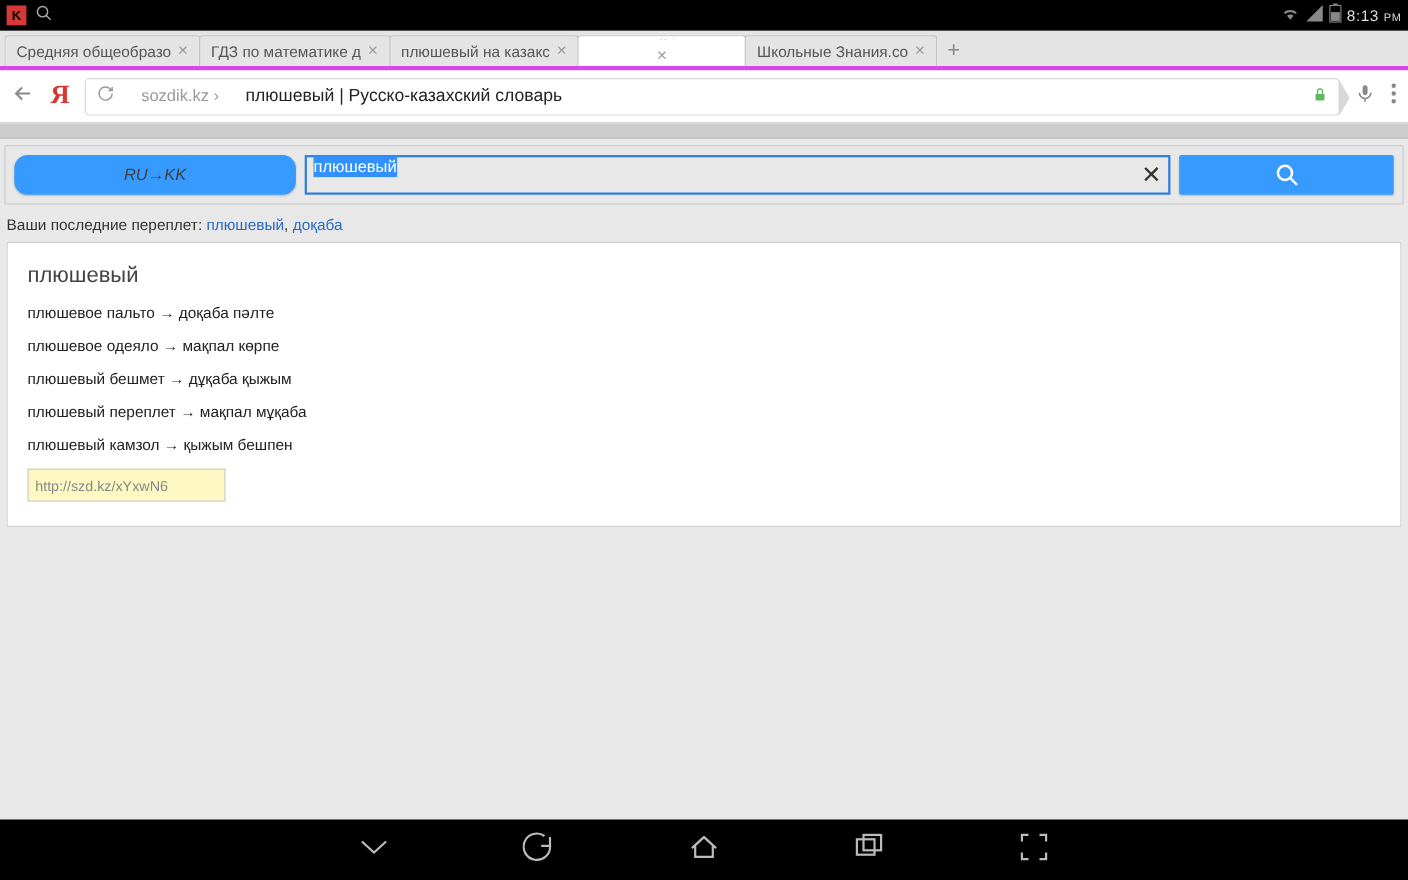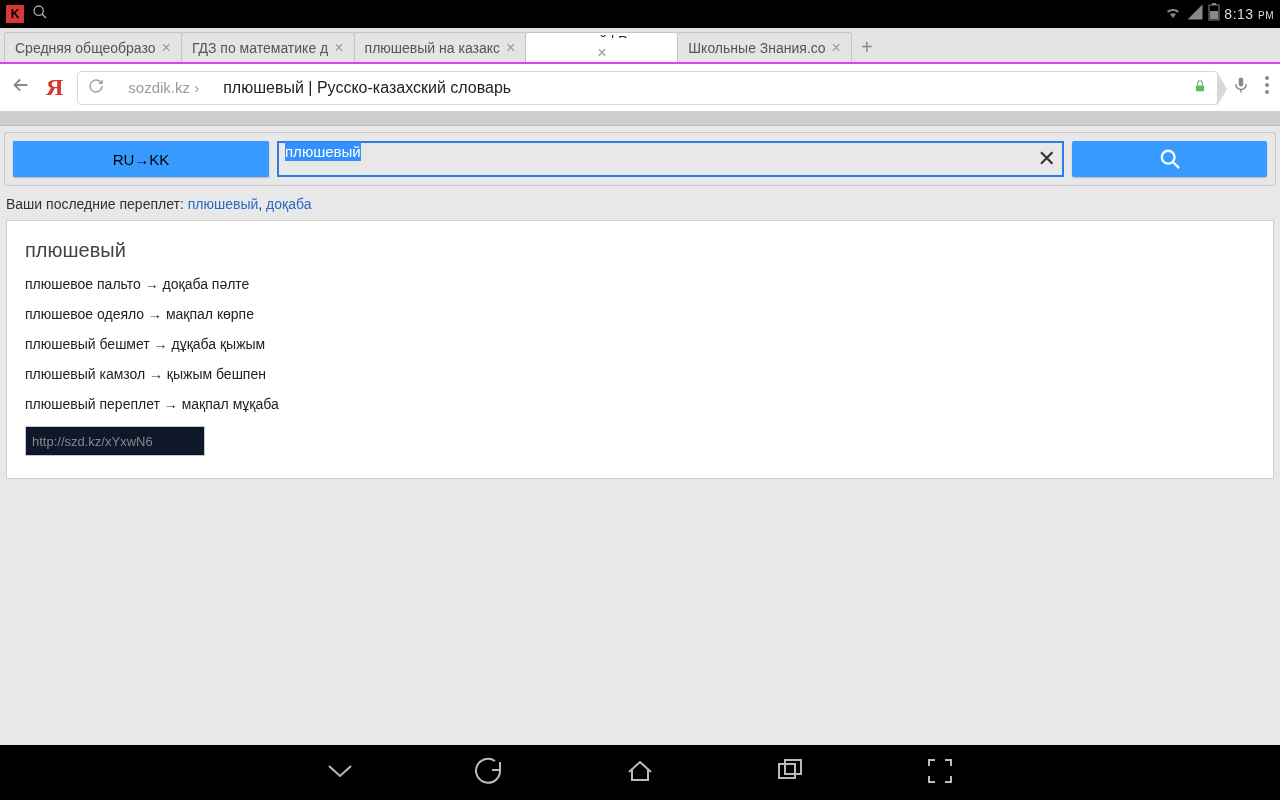--- a/index.html
+++ b/index.html
@@ -6,21 +6,21 @@
   html, body { width: 1280px; height: 800px; font-family: Arial, Helvetica, sans-serif; overflow: hidden; background: #e8e8e8; }
   
   .android-status { height: 28px; background: #000; color: #ccc; display: flex; align-items: center; justify-content: space-between; padding: 0 6px; font-size: 13px; }
   .status-left, .status-right { display: flex; align-items: center; gap: 8px; }
   .status-right { gap: 4px; }
   .k-icon { background: #d63837; color: #000; font-weight: bold; width: 18px; height: 18px; display: inline-flex; align-items: center; justify-content: center; font-size: 12px; position: relative; }
   .search-glyph { font-size: 17px; color: #aaa; }
   .wifi, .signal, .battery { color: #888; font-size: 16px; }
   .time { color: #ddd; font-size: 14px; letter-spacing: 0.5px; }
   
-  .tabs-row { height: 36px; background: #e4e4e4; border-bottom: 2px solid #d946ef; display: flex; align-items: stretch; padding-left: 4px; }
+  .tabs-row { height: 36px; background: #e4e4e4; border-bottom: 4px solid #d946ef; display: flex; align-items: stretch; padding-left: 4px; }
   .tab { display: flex; align-items: center; gap: 6px; padding: 0 10px; max-width: 190px; border: 1px solid #c4c4c4; border-bottom: none; border-radius: 3px 3px 0 0; margin-top: 4px; margin-right: -1px; background: #e4e4e4; font-size: 14px; color: #555; overflow: hidden; white-space: nowrap; }
   .tab.active { background: #fff; color: #222; position: relative; z-index: 2; flex-direction: column; }
   .tab-label { overflow: hidden; text-overflow: ellipsis; flex: 1; }
   .tab-close { color: #999; font-size: 16px; cursor: pointer; }
   .new-tab { width: 32px; display: flex; align-items: center; justify-content: center; color: #888; font-size: 20px; margin-top: 4px; }
   
   .url-row { height: 48px; background: #fff; border-bottom: 1px solid #d0d0d0; display: flex; align-items: center; padding: 0 10px; gap: 14px; }
   .back-arrow { color: #888; font-size: 22px; cursor: pointer; }
   .ya-logo { font-family: Georgia, serif; font-size: 24px; color: #d7372f; font-weight: bold; }
   .url-field { flex: 1; height: 34px; border: 1px solid #d8d8d8; border-radius: 4px; display: flex; align-items: center; padding: 0 10px; gap: 24px; position: relative; }
@@ -29,39 +29,39 @@
   .url-host { color: #999; font-size: 15px; }
   .url-title { color: #222; font-size: 16px; }
   .lock { color: #5fb85f; margin-left: auto; font-size: 15px; }
   .mic { color: #888; font-size: 20px; cursor: pointer; }
   .menu-dots { color: #888; font-size: 20px; cursor: pointer; }
   
   .page { background: #e8e8e8; height: calc(800px - 28px - 36px - 48px - 55px); overflow: auto; }
   .grey-strip { height: 14px; background: #cdcdcd; border-bottom: 1px solid #bbb; }
   
   .search-panel { margin: 0 4px; padding: 8px; background: #e8e8e8; border: 1px solid #c8c8c8; display: flex; gap: 8px; align-items: center; border-radius: 2px; margin-top: 6px;}
-  .lang-btn { background: #369aff; color: #000000; border: none; height: 36px; width: 256px; font-size: 15px; border-radius: 1px; cursor: pointer; box-shadow: 0 1px 2px rgba(0,0,0,0.2);}
+  .lang-btn { background: #369aff; color: #404040; border: none; height: 36px; width: 256px; font-size: 15px; border-radius: 12px; cursor: pointer; box-shadow: 0 1px 2px rgba(0,0,0,0.2); font-style: italic;}
   .term-input-wrap { flex: 1; position: relative; }
   .term-input { width: 100%; height: 36px; border: 2px solid #2a7de1; padding: 0 36px 0 6px; font-size: 15px; outline: none; }
   .term-input .sel { background: #3390ff; color: #fff; padding: 1px 0; }
   .clear-x { position: absolute; right: 8px; top: 50%; transform: translateY(-50%); font-size: 22px; color: #333; cursor: pointer; }
   .go-btn { background: #369aff; border: none; height: 36px; width: 195px; border-radius: 2px; cursor: pointer; display: flex; align-items: center; justify-content: center; box-shadow: 0 1px 2px rgba(0,0,0,0.2);}
   .go-btn svg { width: 22px; height: 22px; }
   
   .recent { padding: 10px 6px 8px; font-size: 14px; color: #333; }
   .recent a { color: #2a6ac6; text-decoration: none; }
   
   .card { background: #fff; border: 1px solid #cfcfcf; margin: 0 6px; padding: 18px 18px 22px; }
   .headword { font-size: 20px; color: #444; margin-bottom: 14px; }
   .pos { font-style: italic; color: #3a9a3a; font-size: 14px; }
   .translations { font-size: 14px; margin-bottom: 18px; }
   .translations a { color: #2a6ac6; text-decoration: underline; }
   .examples p { font-size: 14px; color: #222; margin-bottom: 14px; }
   .shortlink-label { font-size: 12px; color: #666; margin-top: 18px; margin-bottom: 4px; }
-  .shortlink-input { width: 180px; height: 30px; border: 1px solid #c8c8c8; padding: 0 6px; font-size: 13px; color: #888; background: #0f172a; }
+  .shortlink-input { width: 180px; height: 30px; border: 1px solid #c8c8c8; padding: 0 6px; font-size: 13px; color: #888; background: #fef9c3; }
   
   .nav-bar { position: absolute; bottom: 0; left: 0; right: 0; height: 55px; background: #000; display: flex; align-items: center; justify-content: center; gap: 120px; }
   .nav-bar .nbtn { color: #bbb; cursor: pointer; }
   .nav-bar svg { width: 30px; height: 30px; }
 </style>
 </head>
 <body>
 
 <div class="android-status">
   <div class="status-left">
@@ -181,22 +181,22 @@
   <div class="recent">
     <span>Ваши последние переплет: </span><span id="recent-links"><a href="#">плюшевый</a>, <a href="#">доқаба</a></span>
   </div>
 
   <div class="card">
     <div class="headword">плюшевый</div>
     <div class="examples" id="examples">
         <p>плюшевое пальто → доқаба пәлте</p>
         <p>плюшевое одеяло → мақпал көрпе</p>
         <p>плюшевый бешмет → дұқаба қыжым</p>
+        <p>плюшевый переплет → мақпал мұқаба</p>
         <p>плюшевый камзол → қыжым бешпен</p>
-        <p>плюшевый переплет → мақпал мұқаба</p>
       </div>
     <input class="shortlink-input" readonly="" value="http://szd.kz/xYxwN6" style="">
   </div>
 </div>
 
 <div class="nav-bar">
   <span class="nbtn">
     <svg viewBox="0 0 30 30" fill="none" stroke="#bbb" stroke-width="2">
         <path d="M4 10 L15 20 L26 10"></path>
       </svg>

